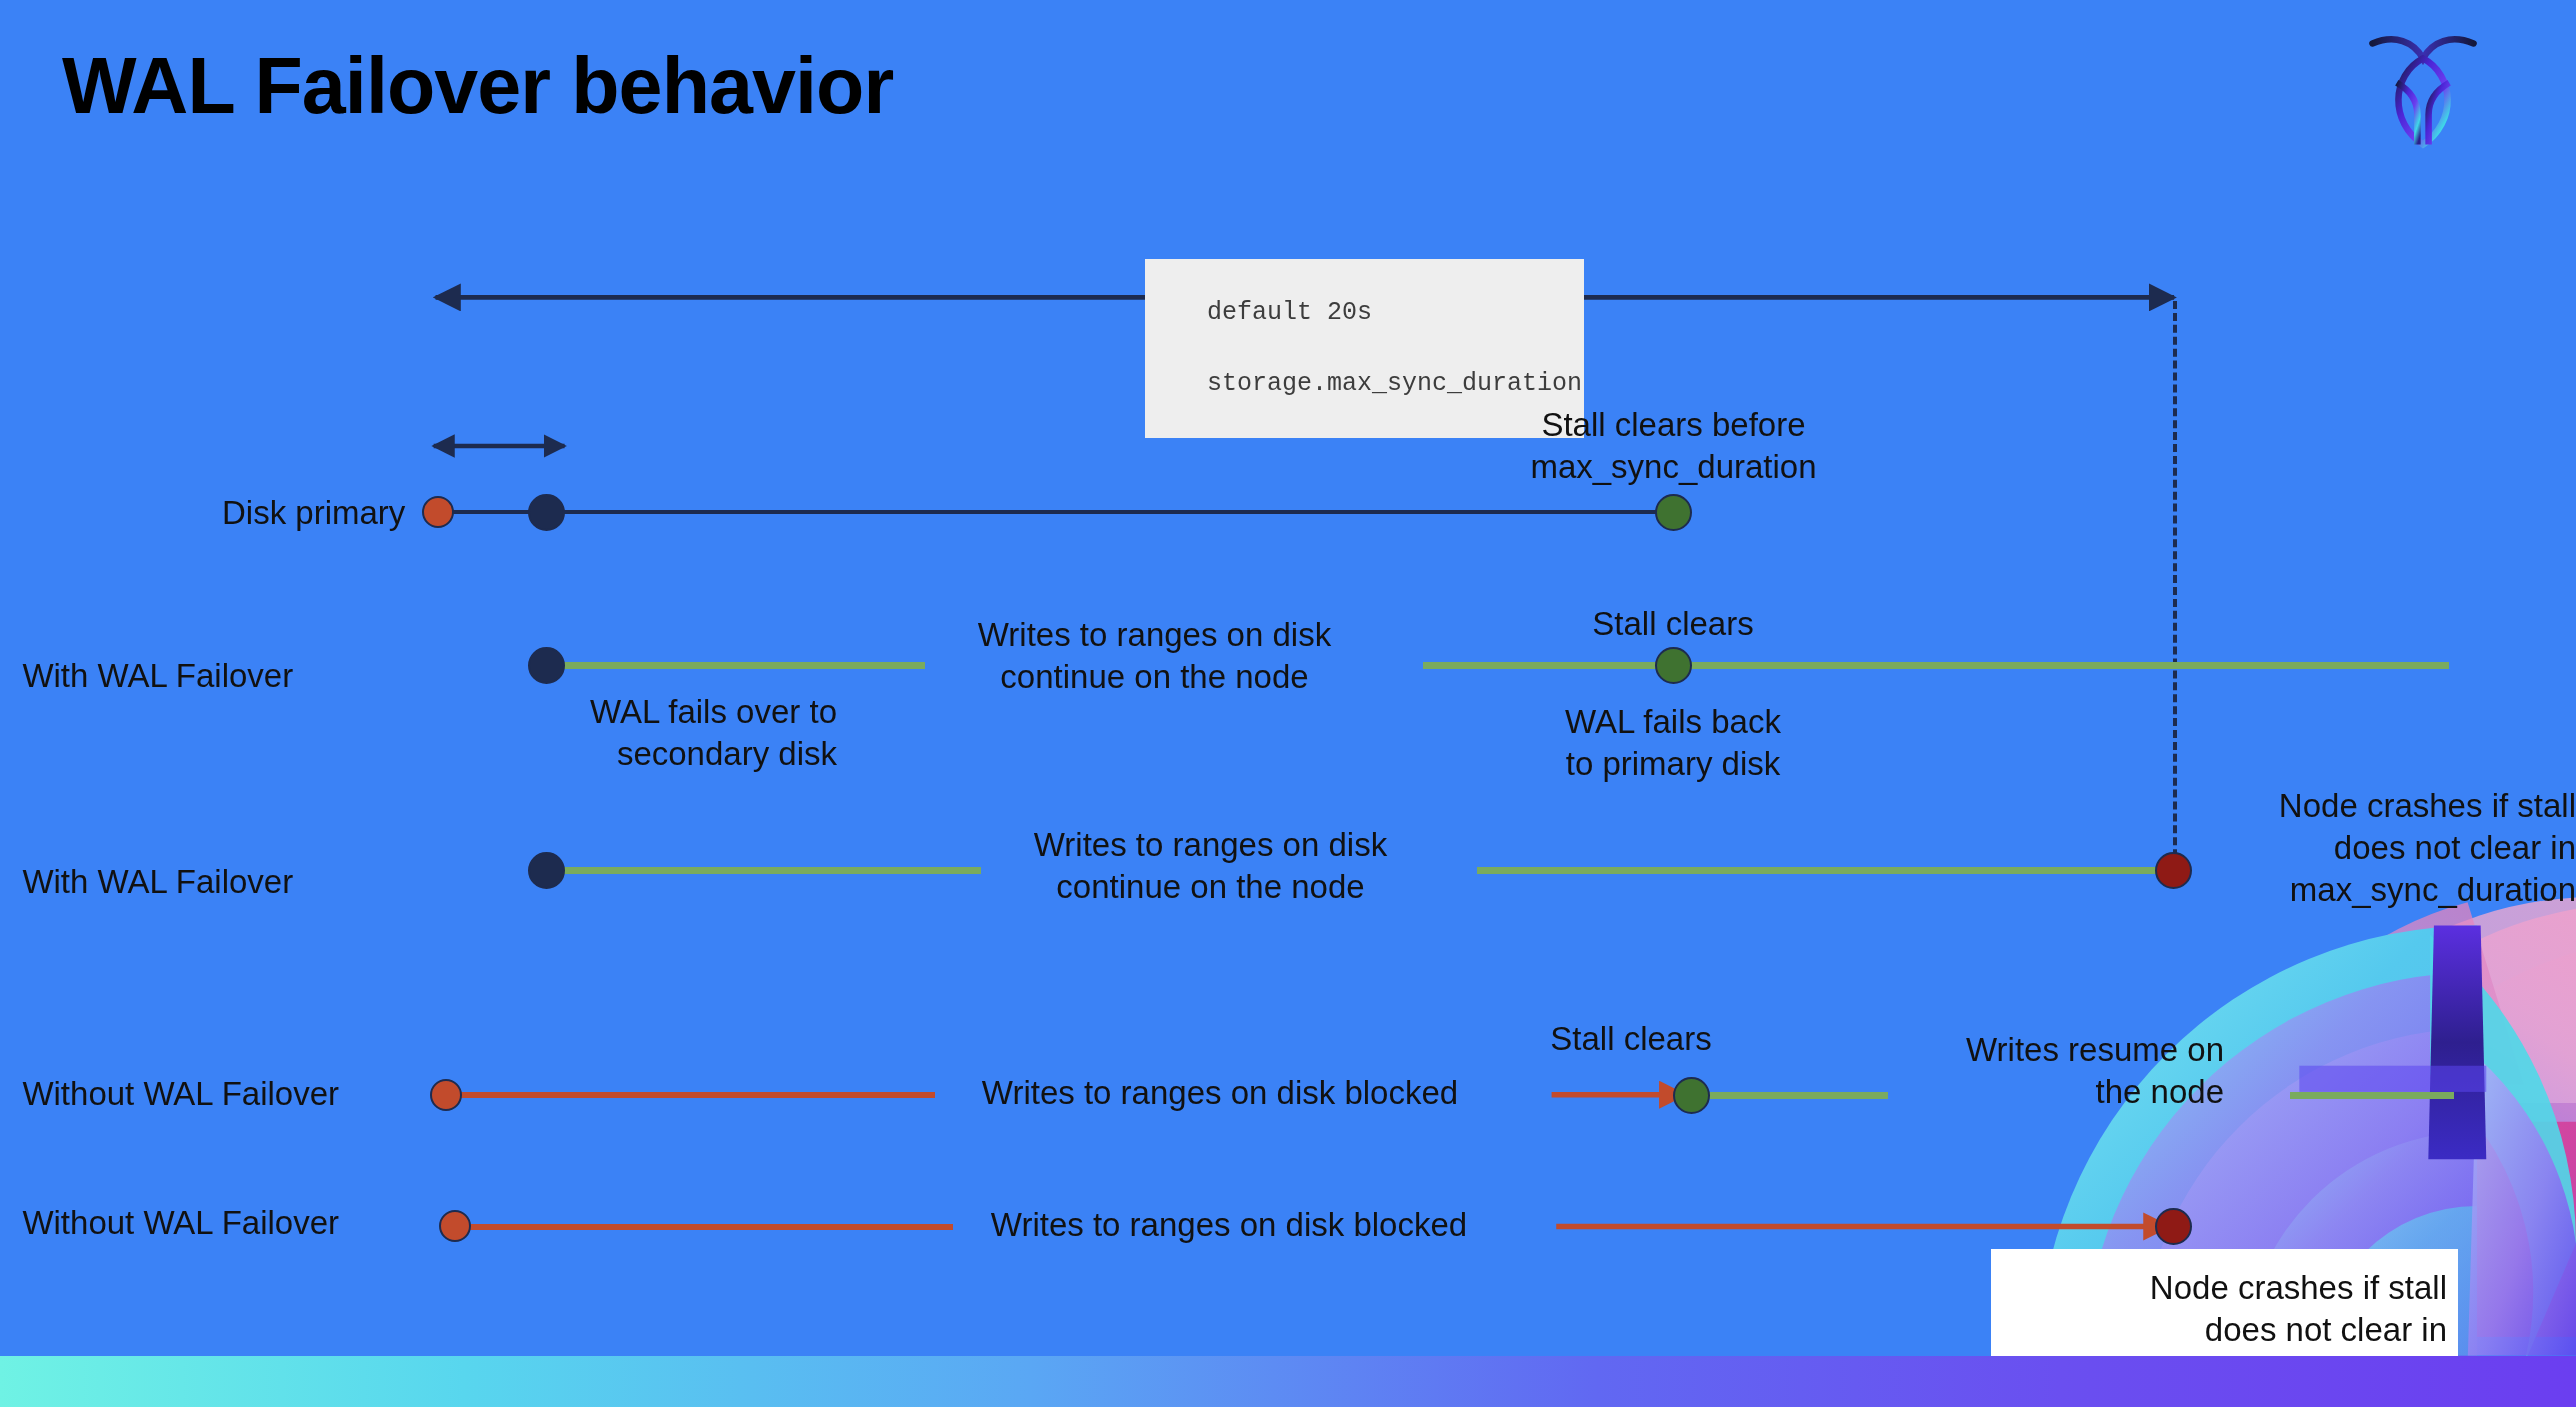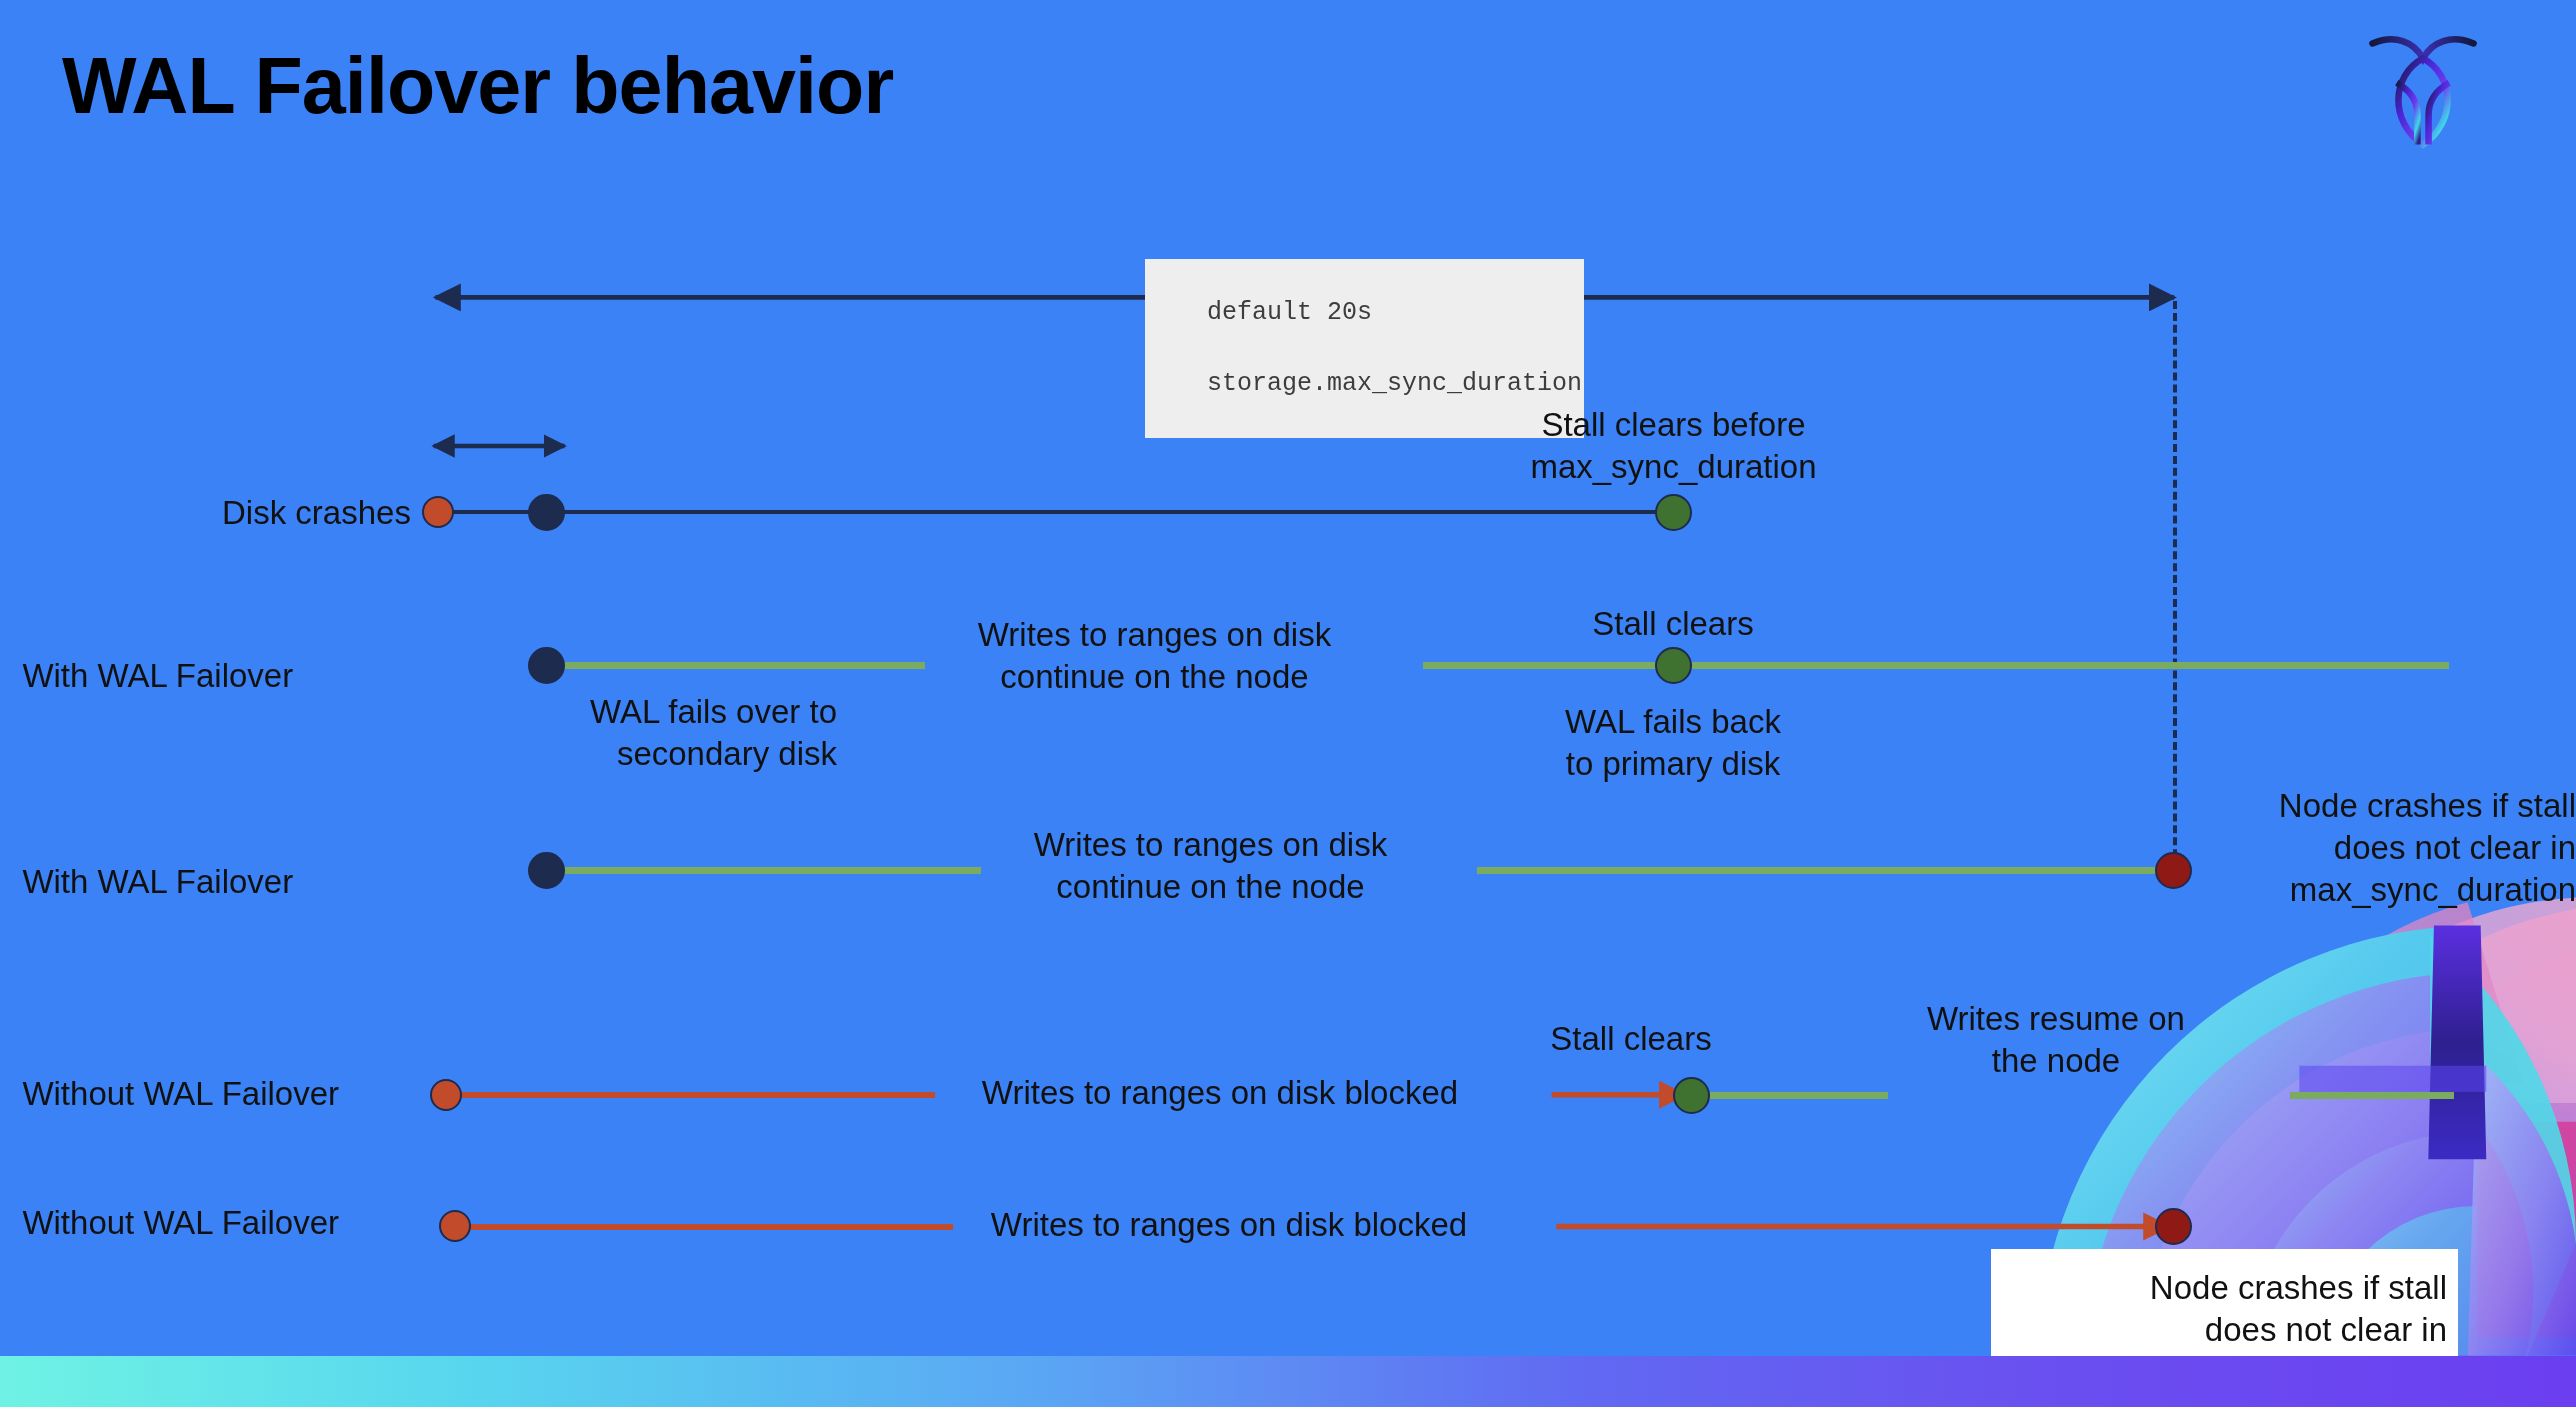--- a/index.html
+++ b/index.html
@@ -199,21 +199,21 @@
   </svg>
 
   <div class="chip" style="left:1145px;top:259px;">
     <span>default 20s</span><br>
     <span>storage.max_sync_duration</span>
   </div>
 
 
   <div class="vdash" style="left:2173px;top:301px;height:580px;"></div>
 
-  <div class="rowlabel" style="left:222px;top:494px;">Disk crashes</div>
+  <div class="rowlabel" style="left:222px;top:494px;">Disk primary</div>
   <div class="hline navy" style="left:439px;top:510px;width:1234px;"></div>
   <div class="dot dot-orange" style="left:422px;top:496px;width:32px;height:32px;"></div>
   <div class="dot dot-navy" style="left:528px;top:494px;width:37px;height:37px;"></div>
   <div class="dot dot-green" style="left:1655px;top:494px;width:37px;height:37px;"></div>
   <div class="lbl c" style="left:1477px;top:404px;width:393px;">Stall clears before
 max_sync_duration</div>
 
   <div class="rowlabel" style="left:22.4px;top:657px;">With WAL Failover</div>
   <div class="hline green" style="left:542px;top:662px;width:383px;"></div>
   <div class="hline green" style="left:1423px;top:662px;width:1026px;"></div>
@@ -241,21 +241,21 @@
 
   <div class="rowlabel" style="left:22.4px;top:1075px;">Without WAL Failover</div>
   <div class="hline red" style="left:449px;top:1092px;width:486px;"></div>
   <div class="dot dot-orange" style="left:430px;top:1079px;width:32px;height:32px;"></div>
   <div class="hline green" style="left:1701px;top:1092px;width:187px;"></div>
   <div class="hline green" style="left:2290px;top:1092px;width:164px;"></div>
   <div class="dot dot-green" style="left:1673px;top:1077px;width:37px;height:37px;"></div>
 
   <div class="lbl c" style="left:935px;top:1072px;width:570px;">Writes to ranges on disk  blocked</div>
   <div class="lbl c" style="left:1491px;top:1018px;width:280px;">Stall clears</div>
-  <div class="lbl c" style="left:1888px;top:998px;width:336px;">Writes resume on
+  <div class="lbl c" style="left:1888px;top:1029px;width:336px;text-align:right;">Writes resume on
 the node</div>
 
   <div class="rowlabel" style="left:22.4px;top:1204px;">Without WAL Failover</div>
   <div class="hline red" style="left:458px;top:1224px;width:495px;"></div>
   <div class="dot dot-orange" style="left:439px;top:1210px;width:32px;height:32px;"></div>
   <div class="dot dot-darkred" style="left:2155px;top:1208px;width:37px;height:37px;"></div>
   <div class="lbl c" style="left:944px;top:1204px;width:570px;">Writes to ranges on disk  blocked</div>
 
   <div class="callout" style="left:1991px;top:1249px;width:467px;height:159px;"></div>
   <div class="lbl l" style="left:2017px;top:1267px;width:430px;">Node crashes if stall

